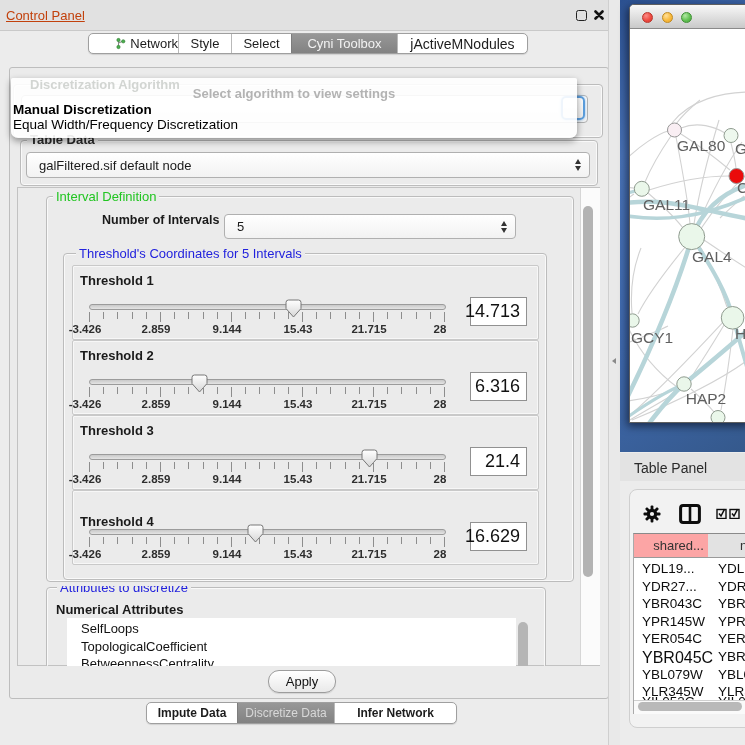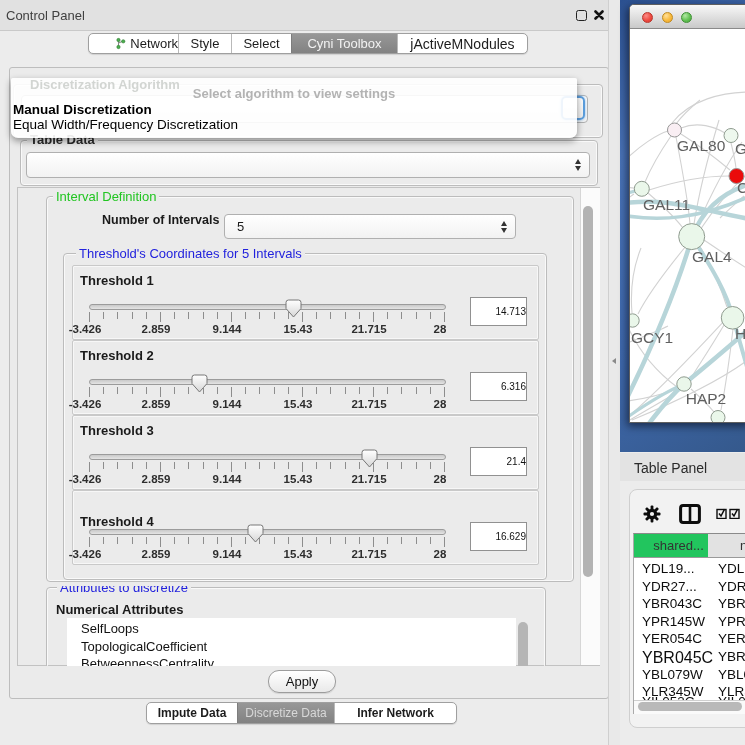--- a/index.html
+++ b/index.html
@@ -22,26 +22,26 @@
 .seg>div.sel{background:linear-gradient(#979797,#828282);color:#f2f2f2;border-left-color:#7d7d7d;}
 .tbox{position:absolute;border:1px solid #c9c9c9;border-radius:2px;box-shadow:inset 0 0 0 1px rgba(255,255,255,.6);}
 .thl{position:absolute;font-size:13px;font-weight:bold;color:#1a1a1a;}
 .track{position:absolute;height:4px;background:linear-gradient(#c9c9c9,#e4e4e4);
  border:1px solid #9b9b9b;border-radius:3px;}
 .ticks{position:absolute;height:7px;
  background:repeating-linear-gradient(90deg,#8d8d8d 0,#8d8d8d 1px,transparent 1px,transparent 14.2px);}
 .ticksM{position:absolute;height:10px;background:repeating-linear-gradient(90deg,#8d8d8d 0,#8d8d8d 1px,transparent 1px,transparent 71px);}
 .tlab{position:absolute;font-size:11.5px;font-weight:bold;color:#2e2e2e;transform:translateX(-50%);white-space:nowrap;}
 .vbox{position:absolute;width:57px;height:29px;background:#fff;border:1px solid #919191;
- font-size:10px;color:#111;display:flex;align-items:center;justify-content:flex-end;box-sizing:border-box;}
+ font-size:18px;color:#111;display:flex;align-items:center;justify-content:flex-end;padding-right:6px;box-sizing:border-box;}
 .thumb{position:absolute;width:17px;height:19px;}
 </style></head><body>
 <div class="abs" style="left:0;top:0;width:618px;height:30px;
  background:#e1e1e1;border-bottom:1px solid #c9c9c9;"></div>
-<div class="abs" style="left:6px;top:8px;font-size:13px;color:#404040;">Control Panel</div>
+<div class="abs" style="left:6px;top:8px;font-size:13px;color:#c2410c;text-decoration:underline;">Control Panel</div>
 <div class="abs" style="left:576px;top:10px;width:9px;height:9px;border:1.6px solid #222;border-radius:2.5px;"></div>
 <svg class="abs" style="left:594px;top:10px;" width="10" height="10" viewBox="0 0 10 10">
  <path d="M1.5 1.5 L8.5 8.5 M8.5 1.5 L1.5 8.5" stroke="#111" stroke-width="2.6" stroke-linecap="round"></path>
   </svg>
 <div class="seg" style="left:88px;top:33px;height:19px;">
  <div style="width:89px;justify-content:flex-start;padding-left:26px;box-sizing:border-box;"><svg width="13" height="13" viewBox="0 0 13 13" style="margin-right:4px;">
   <path d="M4 2.5 L4 10.5 M4 6 L9 4" stroke="#8a8a8a" stroke-width="1.2" fill="none"></path>
   <circle cx="4" cy="2.5" r="1.9" fill="#4caf50" stroke="#2e7d32" stroke-width=".7"></circle>
   <circle cx="4" cy="10.5" r="1.9" fill="#4caf50" stroke="#2e7d32" stroke-width=".7"></circle>
   <circle cx="9.5" cy="4" r="1.9" fill="#4caf50" stroke="#2e7d32" stroke-width=".7"></circle>
@@ -54,20 +54,21 @@
 <div class="abs" style="left:9px;top:67px;width:598px;height:630px;background:#ebebeb;
  border:1px solid #bdbdbd;border-radius:3px;"></div>
 <div class="abs etch" style="left:13px;top:84px;width:588px;height:52px;"></div>
 
 <div class="combo" style="left:21px;top:95px;width:565px;height:26px;"></div>
 <div class="abs" style="left:561px;top:96px;width:24px;height:24px;border:2.5px solid #5b9ddc;
  border-radius:5px;box-shadow:0 0 3px #7db4e8;background:linear-gradient(#fff,#eee);box-sizing:border-box;"></div>
 <div class="abs etch" style="left:20px;top:140px;width:576px;height:44px;"></div>
 <div class="gtitle" style="left:27px;top:133px;font-weight:bold;color:#2b2b2b;">Table Data</div>
 <div class="combo" style="left:26px;top:152px;width:562px;height:24px;">
+ <span style="margin-left:12px;">galFiltered.sif default node</span>
     <span class="arr"></span>
   </div>
 <div class="abs" style="left:11px;top:78px;width:566px;height:60px;background:rgba(255,255,255,.9);
  border-radius:2px 2px 7px 7px;box-shadow:0 3px 7px rgba(0,0,0,.4);"></div>
 <div class="abs" style="left:30px;top:77px;font-size:13px;font-weight:bold;color:#d2d5d2;">Discretization Algorithm</div>
 <div class="abs" style="left:11px;top:86px;width:566px;text-align:center;font-size:13px;font-weight:bold;color:#b3b3b3;">Select algorithm to view settings</div>
 <div class="abs" style="left:13px;top:102px;font-size:13.5px;font-weight:bold;color:#000;">Manual Discretization</div>
 <div class="abs" style="left:13px;top:117px;font-size:13.5px;color:#000;">Equal Width/Frequency Discretization</div>
 <div class="abs" style="left:17px;top:187px;width:583px;height:479px;background:#ebebeb;
  border:1px solid #c2c2c2;box-sizing:border-box;"></div>
@@ -282,21 +283,21 @@
   </svg>
 <svg class="abs" style="left:716px;top:508px;" width="26" height="11" viewBox="0 0 26 11">
  <g stroke="#0d0d0d" fill="none">
  <rect x="1" y="1.5" width="9" height="9" stroke-width="1.4"></rect>
  <path d="M3 5.5 L5 8 L8.6 1.2" stroke-width="1.5"></path>
  <rect x="14" y="1.5" width="9" height="9" stroke-width="1.4"></rect>
  <path d="M16 5.5 L18 8 L21.6 1.2" stroke-width="1.5"></path>
     </g>
   </svg>
 <div class="abs" style="left:633px;top:533px;width:112px;height:180px;background:#fff;border-top:1px solid #8a8a8a;border-left:1px solid #aaa;overflow:hidden;">
-    <div style="position:absolute;left:0;top:0;width:90px;height:24px;background:#22c55e;border-right:1px solid #8fa9b8;border-bottom:1px solid #9a9a9a;font-size:13px;color:#333;display:flex;align-items:center;justify-content:center;box-sizing:border-box;">shared...</div>
+    <div style="position:absolute;left:0;top:0;width:90px;height:24px;background:#fca5a5;border-right:1px solid #8fa9b8;border-bottom:1px solid #9a9a9a;font-size:13px;color:#333;display:flex;align-items:center;justify-content:center;box-sizing:border-box;">shared...</div>
     <div style="position:absolute;left:74px;top:0;width:60px;height:24px;background:#e2e2e2;border-bottom:1px solid #9a9a9a;font-size:13px;color:#333;display:flex;align-items:center;padding-left:32px;box-sizing:border-box;">na</div>
     <div style="position:absolute;left:8px;top:27px;font-size:13.5px;color:#0d0d0d;">YDL19...</div>
     <div style="position:absolute;left:84px;top:27px;font-size:13.5px;color:#0d0d0d;">YDL1</div>
     <div style="position:absolute;left:8px;top:44.6px;font-size:13.5px;color:#0d0d0d;">YDR27...</div>
     <div style="position:absolute;left:84px;top:44.6px;font-size:13.5px;color:#0d0d0d;">YDR2</div>
     <div style="position:absolute;left:8px;top:62.2px;font-size:13.5px;color:#0d0d0d;">YBR043C</div>
     <div style="position:absolute;left:84px;top:62.2px;font-size:13.5px;color:#0d0d0d;">YBR0</div>
     <div style="position:absolute;left:8px;top:79.80000000000001px;font-size:13.5px;color:#0d0d0d;">YPR145W</div>
     <div style="position:absolute;left:84px;top:79.80000000000001px;font-size:13.5px;color:#0d0d0d;">YPR1</div>
     <div style="position:absolute;left:8px;top:97.4px;font-size:13.5px;color:#0d0d0d;">YER054C</div>

